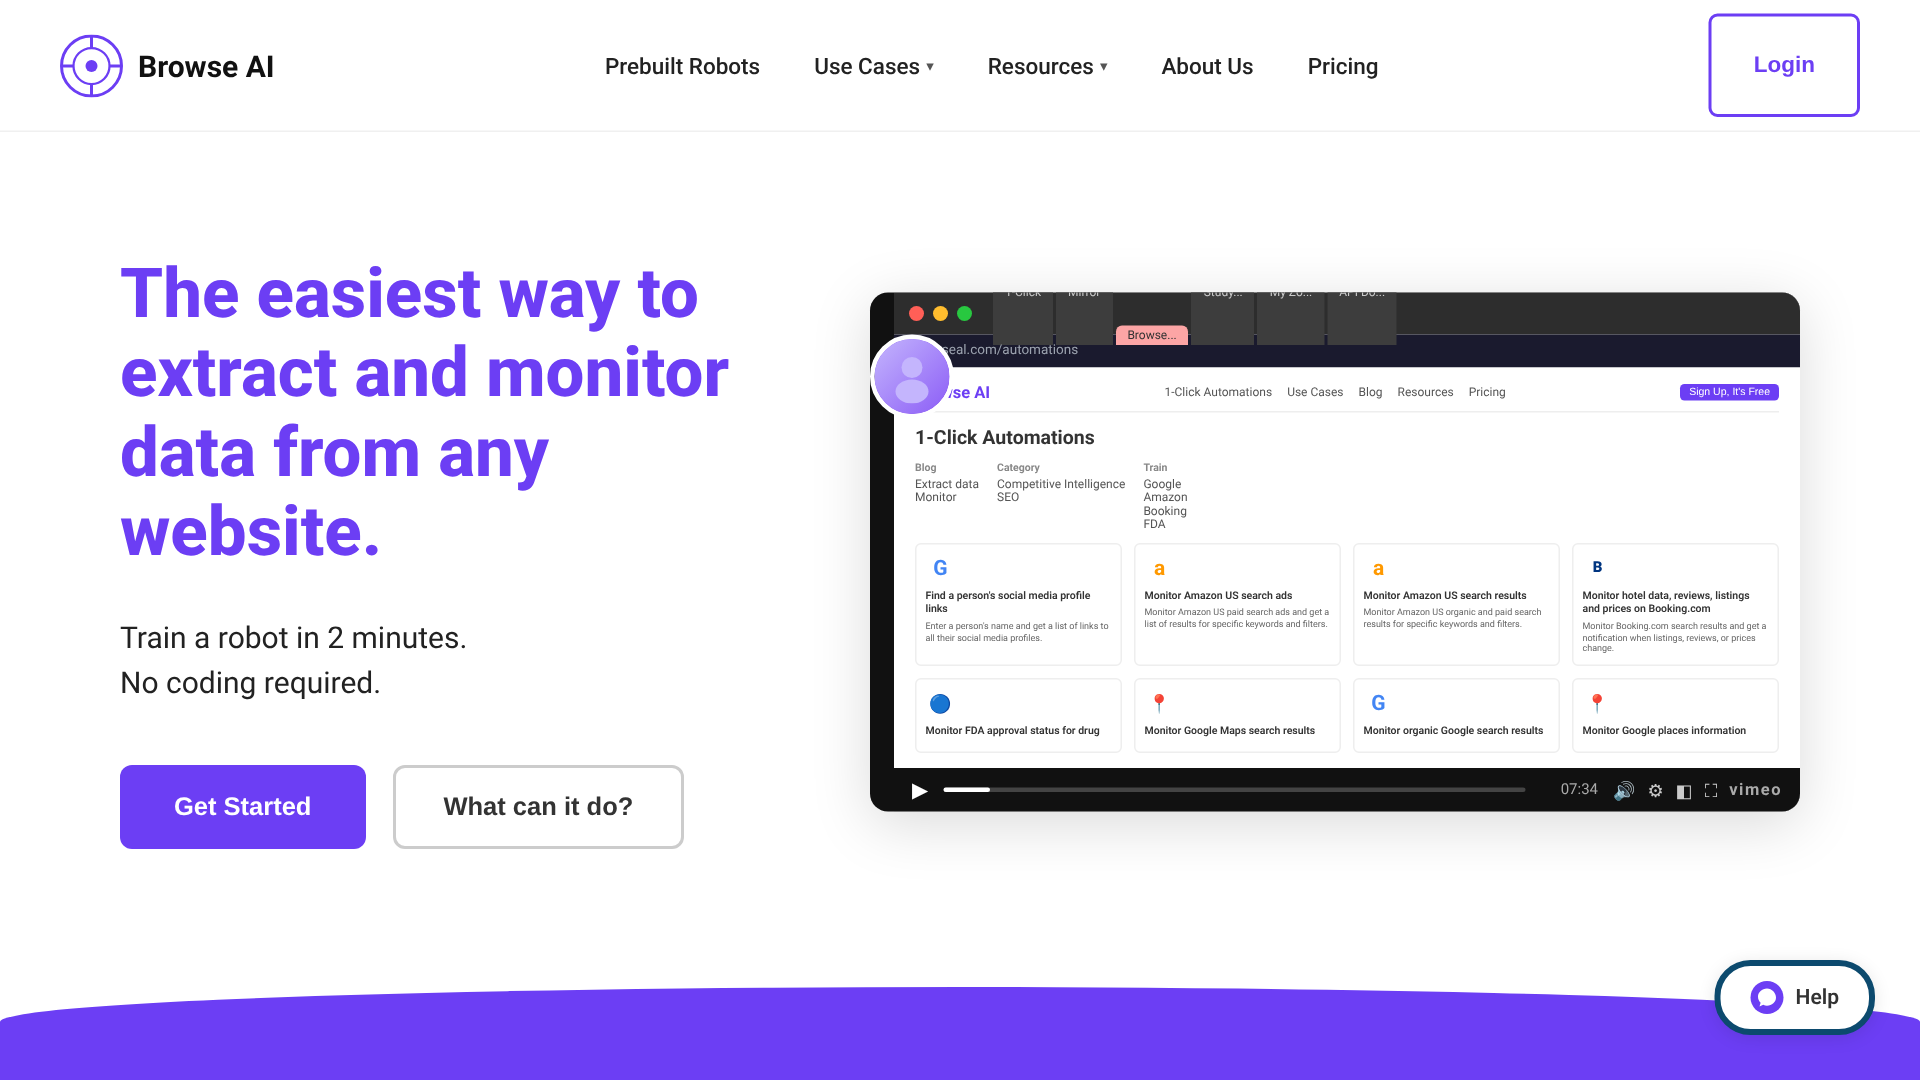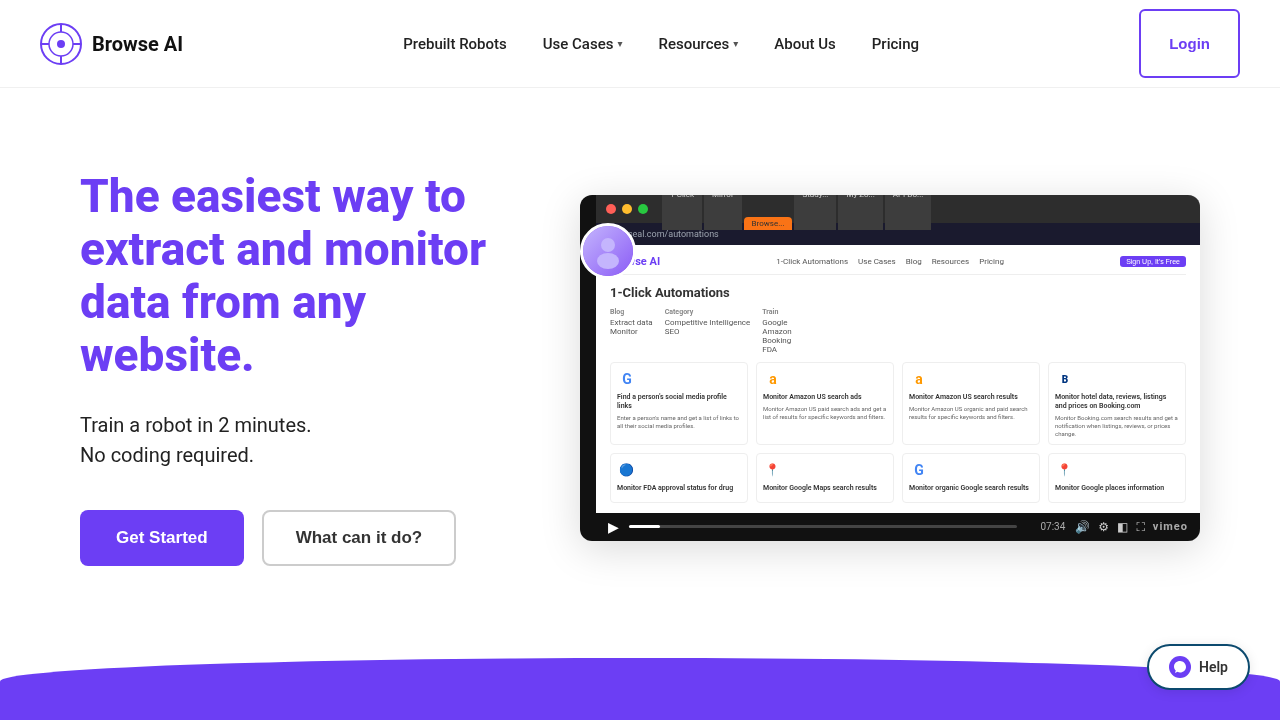--- a/index.html
+++ b/index.html
@@ -168,21 +168,21 @@
       flex: 1;
     }
     .chrome-tab {
       background: #3d3d3d;
       border-radius: 4px 4px 0 0;
       padding: 2px 8px;
       font-size: 8px;
       color: #ccc;
       white-space: nowrap;
     }
-    .chrome-tab.active { background: #f97316; color: #333; margin-top: 29px; }
+    .chrome-tab.active { background: #fca5a5; color: #333; margin-top: 29px; }
     .address-bar {
       background: #1a1a2e;
       height: 22px;
       display: flex;
       align-items: center;
       padding: 0 12px;
     }
     .address-text {
       color: #9ca3af;
       font-size: 9px;
@@ -275,21 +275,21 @@
       background: #6c3ef4;
       border-radius: 60% 60% 0 0 / 40% 40% 0 0;
     }
 
     
     .help-btn {
       position: fixed;
       bottom: 30px;
       right: 30px;
       background: #fff;
-      border: 2px solid #0c4a6e;
+      border: 4px solid #0c4a6e;
       border-radius: 24px;
       padding: 10px 20px;
       display: flex;
       align-items: center;
       gap: 8px;
       font-size: 14px;
       font-weight: 600;
       color: #333;
       cursor: pointer;
       box-shadow: 0 2px 12px rgba(0,0,0,0.1);

